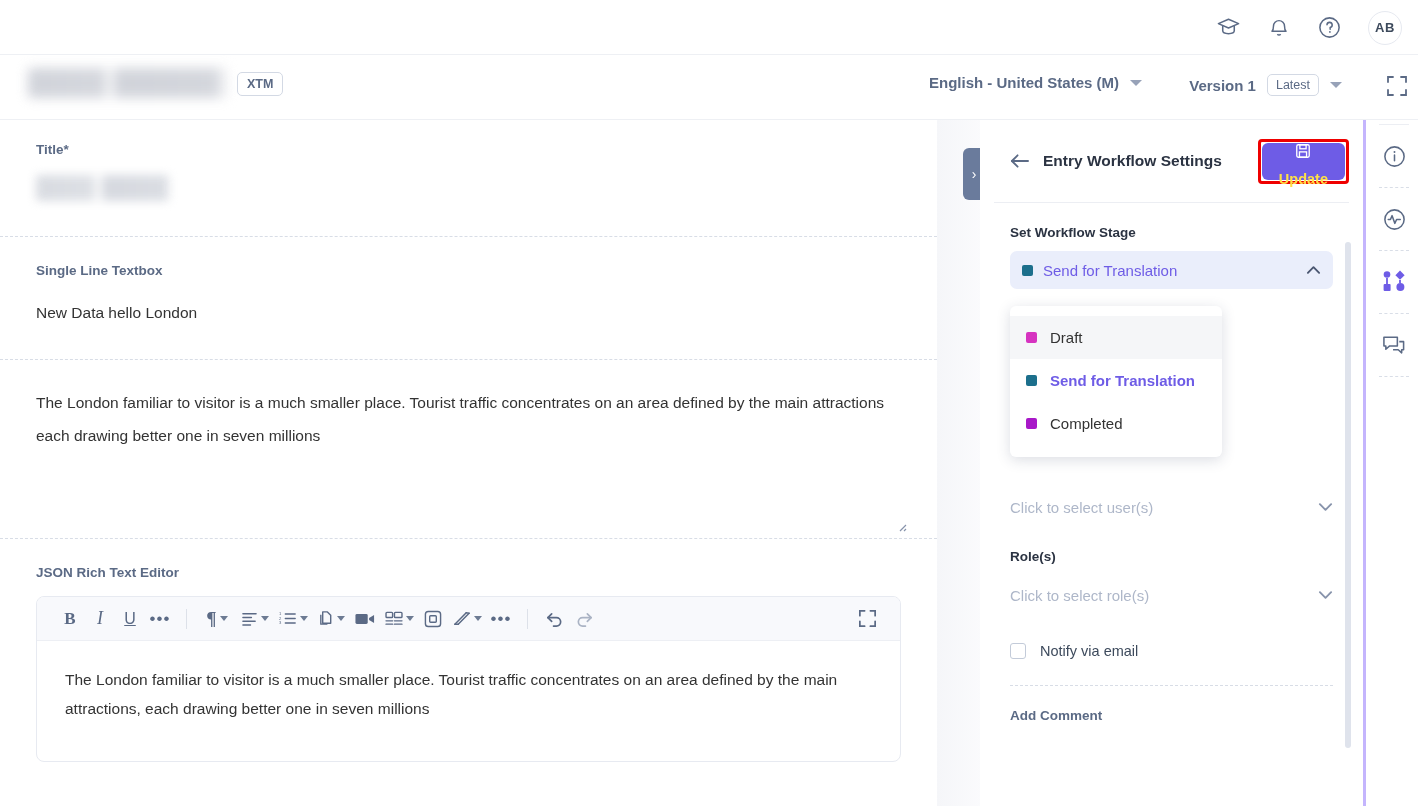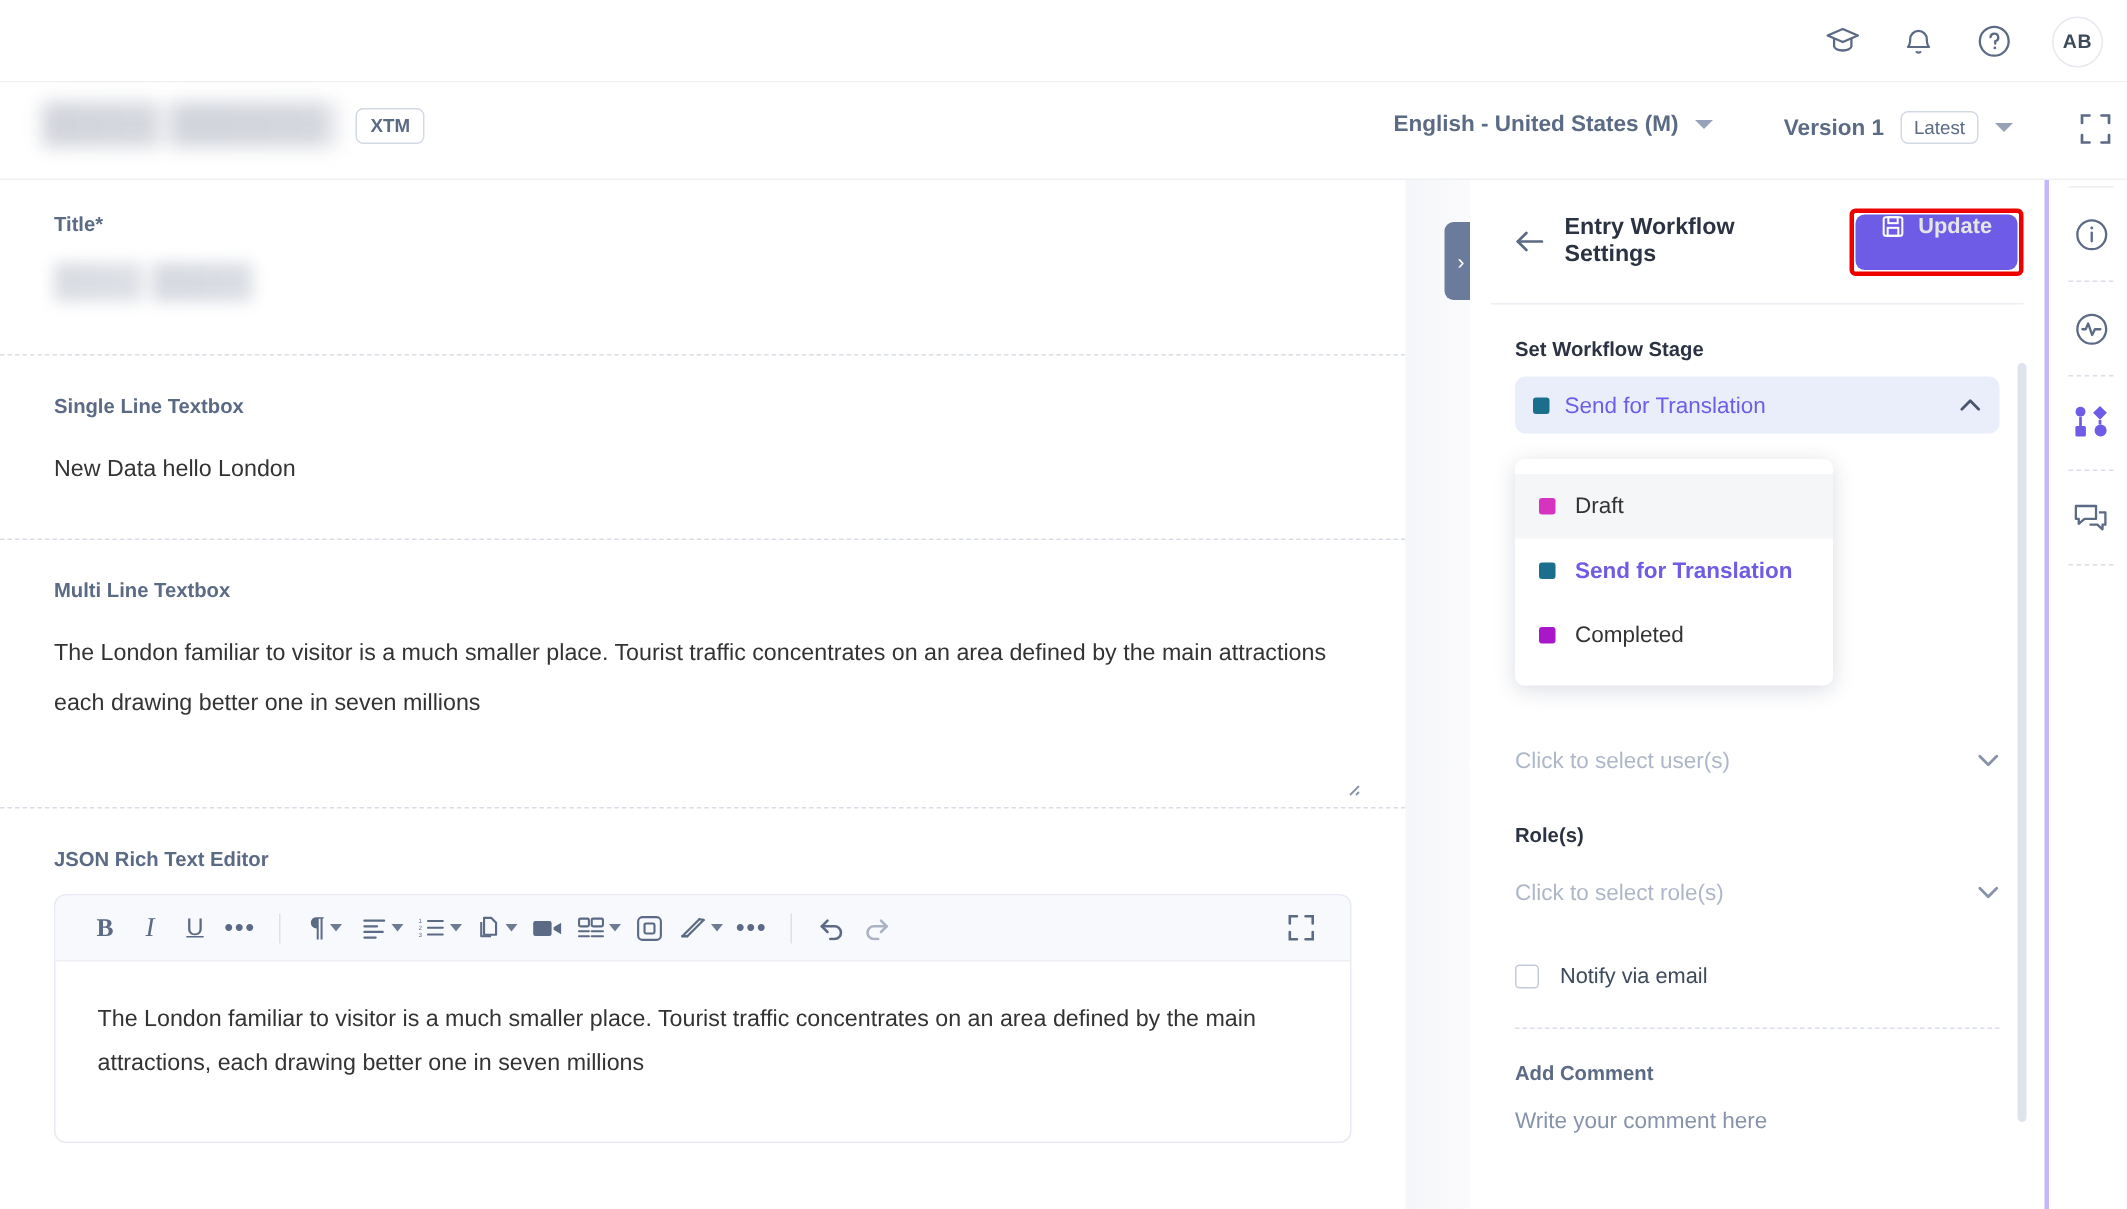--- a/index.html
+++ b/index.html
@@ -150,24 +150,25 @@
   .rp-head {
     height: 82px; display: flex; align-items: center;
     padding: 0 14px 0 30px; gap: 14px;
   }
   .back-arrow { cursor: pointer; color: #5b6a85; display: flex; }
   .rp-title { font-size: 15.5px; font-weight: bold; color: #2b3342; flex: 1; }
   .update-hl {
     border: 3px solid #ef0000; border-radius: 4px; padding: 1px;
   }
   .update-btn {
-    background: #6e5ce6; color: #e5e5e5; border: none; border-radius: 6px;
+    background: #6e5ce6; color: #fde047; border: none; border-radius: 6px;
     height: 37px; padding: 0 17px; font-size: 14.5px; font-weight: bold;
-    display: flex; align-items: flex-start; gap: 9px; cursor: pointer;
+    display: flex; align-items: center; gap: 9px; cursor: pointer;
     font-family: "Liberation Sans", sans-serif;
+    flex-direction: column;
   }
   .rp-divider { border-top: 1px solid #eceef3; margin: 0 14px; }
   .rp-body { padding: 22px 30px 0 30px; position: relative; }
   .rp-label { font-size: 13.5px; font-weight: bold; color: #2b3342; margin-bottom: 11px; }
   .stage-select {
     background: #eaeefb; border-radius: 7px; height: 38px;
     display: flex; align-items: center; padding: 0 12px; gap: 10px;
     cursor: pointer;
   }
   .swatch { width: 11px; height: 11px; border-radius: 2px; flex: none; }
@@ -274,21 +275,20 @@
     </div>
     <div class="field-sep"></div>
 
     <div class="field-block" style="height:122px;">
       <div class="flabel">Single Line Textbox</div>
       <div class="fvalue">New Data hello London</div>
     </div>
     <div class="field-sep"></div>
 
     <div class="field-block" style="height:178px;">
-      <div class="flabel">Multi Line Textbox</div>
       <div class="fvalue">The London familiar to visitor is a much smaller place. Tourist traffic concentrates on an area defined by the main attractions each drawing better one in seven millions</div>
       <span class="resize-handle">
         <svg width="12" height="12" viewBox="0 0 12 12" stroke="#8793ab" stroke-width="1.2">
           <path d="M11 5 5 11M11 9l-2 2"></path>
         </svg>
       </span>
     </div>
     <div class="field-sep"></div>
 
     <div class="field-block" style="padding-bottom:0;">
@@ -479,21 +479,20 @@
         </span>
       </div>
 
       <div class="cb-row">
         <span class="cb-box"></span>
         <span class="cb-lbl">Notify via email</span>
       </div>
 
       <div class="comment-sec">
         <div class="comment-lbl">Add Comment</div>
-        <div class="comment-ph">Write your comment here</div>
       </div>
     </div>
 
     <div class="rp-scroll"></div>
   </div>
 
   <div class="rail">
     <div class="rail-sep solid" style="margin-top:4px;"></div>
     <div class="rail-item">
       <svg width="25" height="25" viewBox="0 0 26 26" fill="none" stroke="#5b6a85" stroke-width="1.6">

